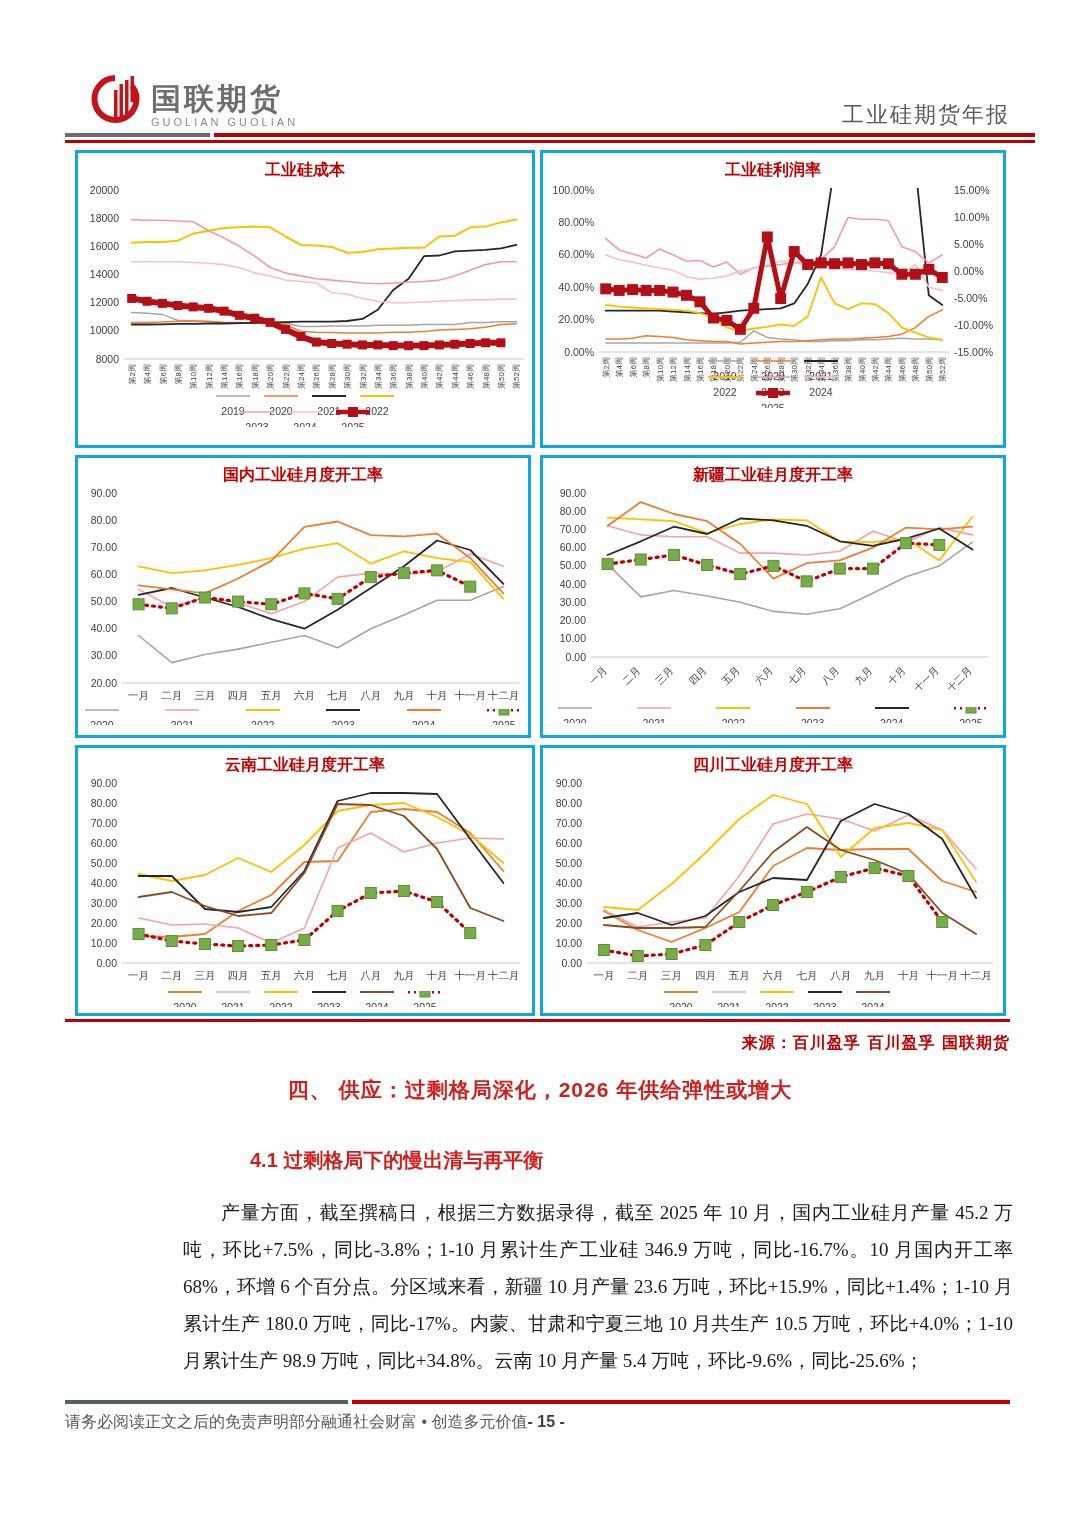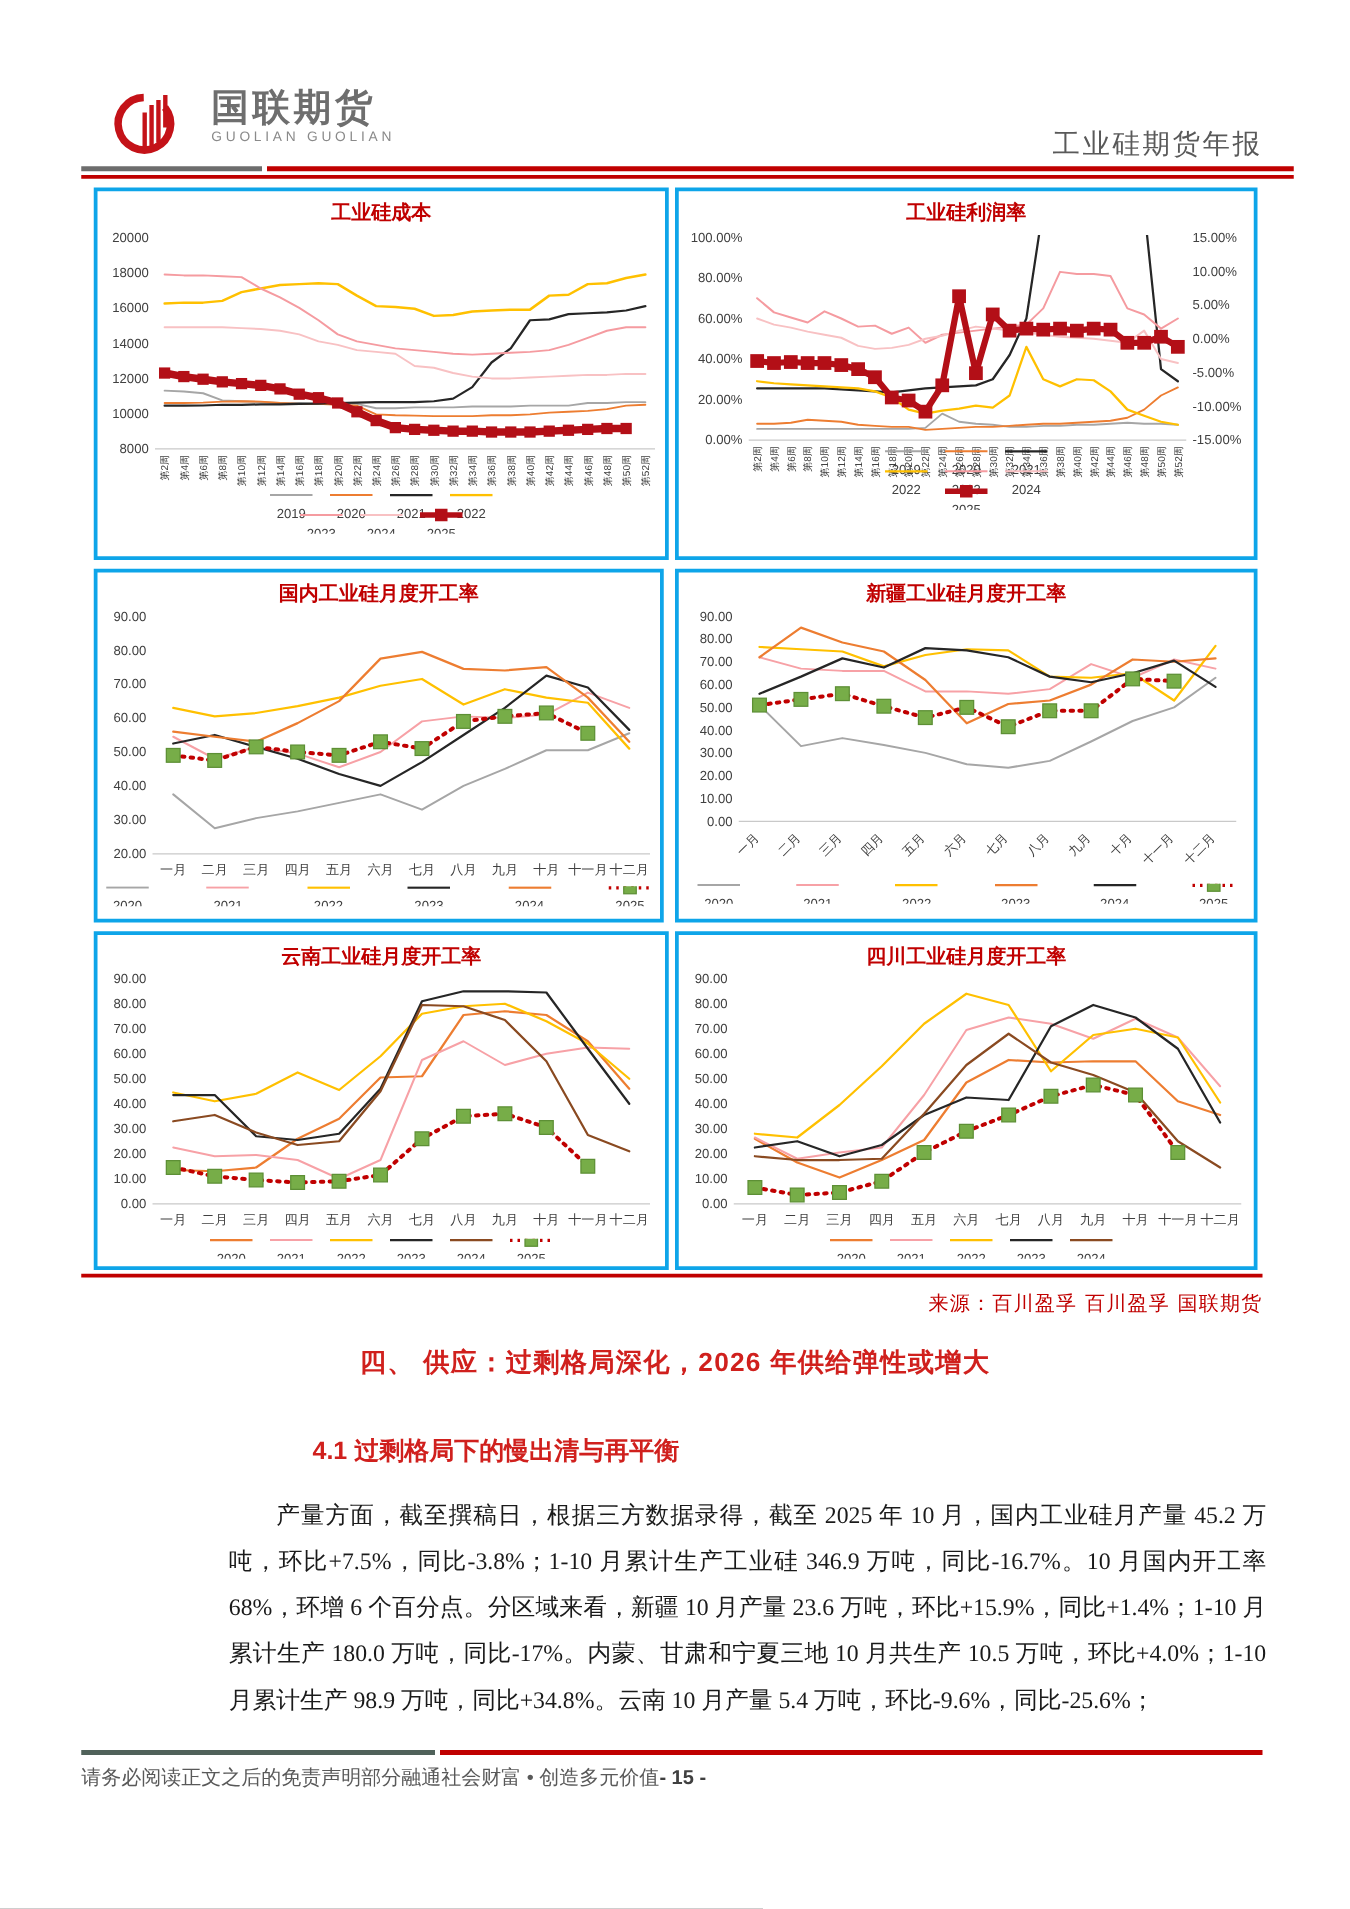--- a/index.html
+++ b/index.html
@@ -1,40 +1,40 @@
 <!DOCTYPE html>
 <html><head>
 <meta charset="utf-8">
 <style>
   html,body{margin:0;padding:0;background:#888;}
   .page{position:relative;width:1080px;height:1527px;background:#fff;margin:0 auto;
         font-family:"Liberation Sans",sans-serif;overflow:hidden;}
   
-  .logo-wrap{position:absolute;left:88px;top:72px;display:flex;align-items:flex-start;gap:27px;}
+  .logo-wrap{position:absolute;left:88px;top:72px;display:flex;align-items:flex-end;gap:9px;}
   .logo-cn{font-size:30px;font-weight:bold;color:#6e6e6e;letter-spacing:3px;line-height:30px;}
   .logo-en{font-size:11px;color:#8a8a8a;letter-spacing:3px;margin-top:2px;}
   .doc-type{position:absolute;top:100px;right:70px;font-size:22px;color:#595959;
             font-family:"Liberation Serif",serif;letter-spacing:2px;}
   .hr-top{position:absolute;left:65px;top:133px;width:970px;height:4px;
           background:linear-gradient(90deg,#6d6d6d 0,#6d6d6d 145px,#ffffff 145px,#ffffff 149px,#c00000 149px);}
   .hr-bot{position:absolute;left:65px;top:140px;width:970px;height:3px;background:#c00000;}
   
   .chart-box{position:absolute;background:#fff;border:3px solid #0ea5e9;box-sizing:border-box;overflow:hidden;}
   .chart-title{text-align:center;color:#c00000;font-weight:bold;font-size:16px;padding-top:7px;height:20px;
                font-family:"DejaVu Serif",serif;}
   .chart-mount{position:relative;}
   .chart-mount svg{display:block;margin:0 auto;}
   .chart-mount text{font-family:"Liberation Sans",sans-serif;}
   .legend{overflow:hidden;position:relative;}
   .lrow{display:flex;justify-content:center;align-items:center;gap:12px;height:16px;}
   .litem{display:inline-flex;align-items:center;gap:3px;font-size:10.5px;color:#404040;white-space:nowrap;flex-direction:column;}
   .litem svg{flex:0 0 auto;}
   
   .grid-rule{position:absolute;left:65px;top:1019px;width:945px;height:3px;background:#c00000;}
-  .source-note{position:absolute;top:1033px;right:70px;color:#c00000;font-weight:normal;font-size:16px;
+  .source-note{position:absolute;top:1033px;right:70px;color:#c00000;font-weight:bold;font-size:16px;
                font-family:"DejaVu Serif",serif;letter-spacing:1px;}
   .sec-heading{position:absolute;left:0;top:1076px;width:1080px;text-align:center;color:#d0201d;
                font-weight:bold;font-size:21px;letter-spacing:1px;}
   .sub-heading{position:absolute;left:250px;top:1147px;color:#d0201d;font-weight:bold;font-size:20px;}
   .body-para{position:absolute;left:183px;top:1194px;width:830px;font-family:"Liberation Serif",serif;
              font-size:19px;line-height:37px;color:#1a1a1a;text-align:justify;text-indent:2em;margin:0;}
   
   .foot-rule{position:absolute;left:65px;top:1400px;width:945px;height:4px;
              background:linear-gradient(90deg,#50625a 0,#50625a 283px,#ffffff 283px,#ffffff 287px,#c00000 287px);}
   .foot-text{position:absolute;left:65px;top:1412px;font-size:16px;color:#595959;}

